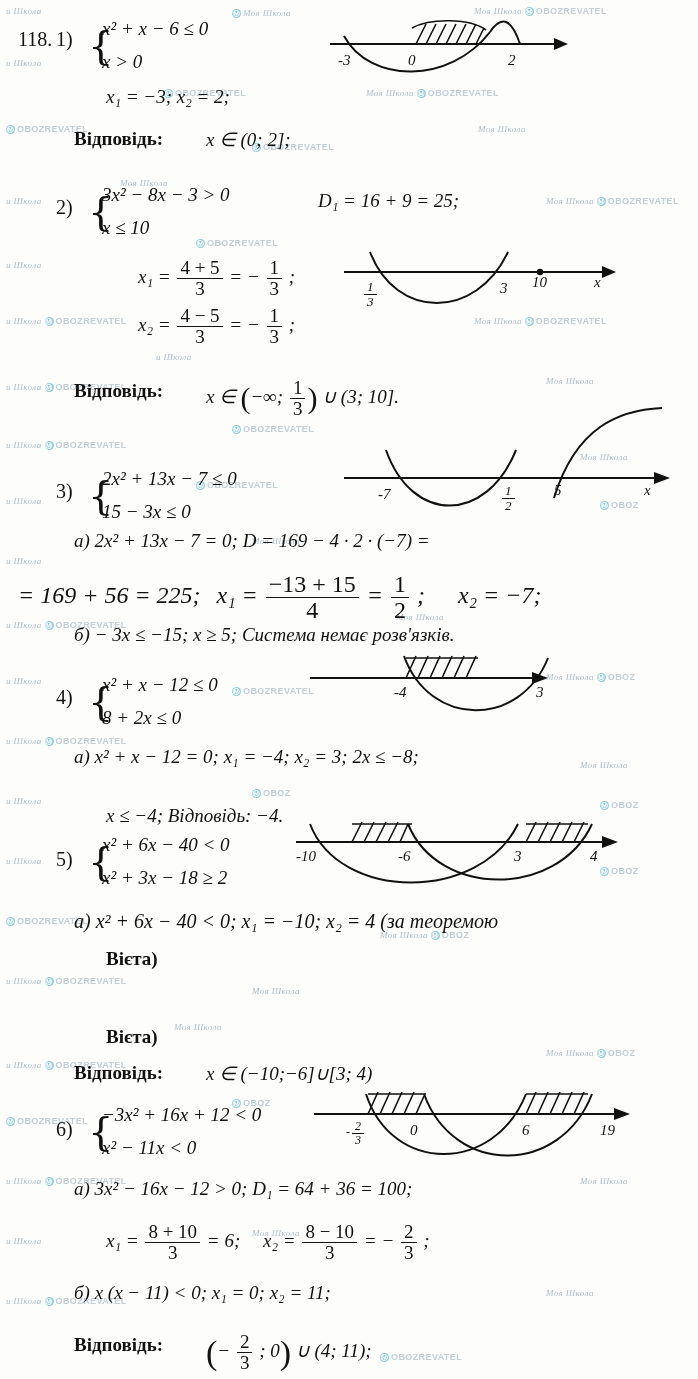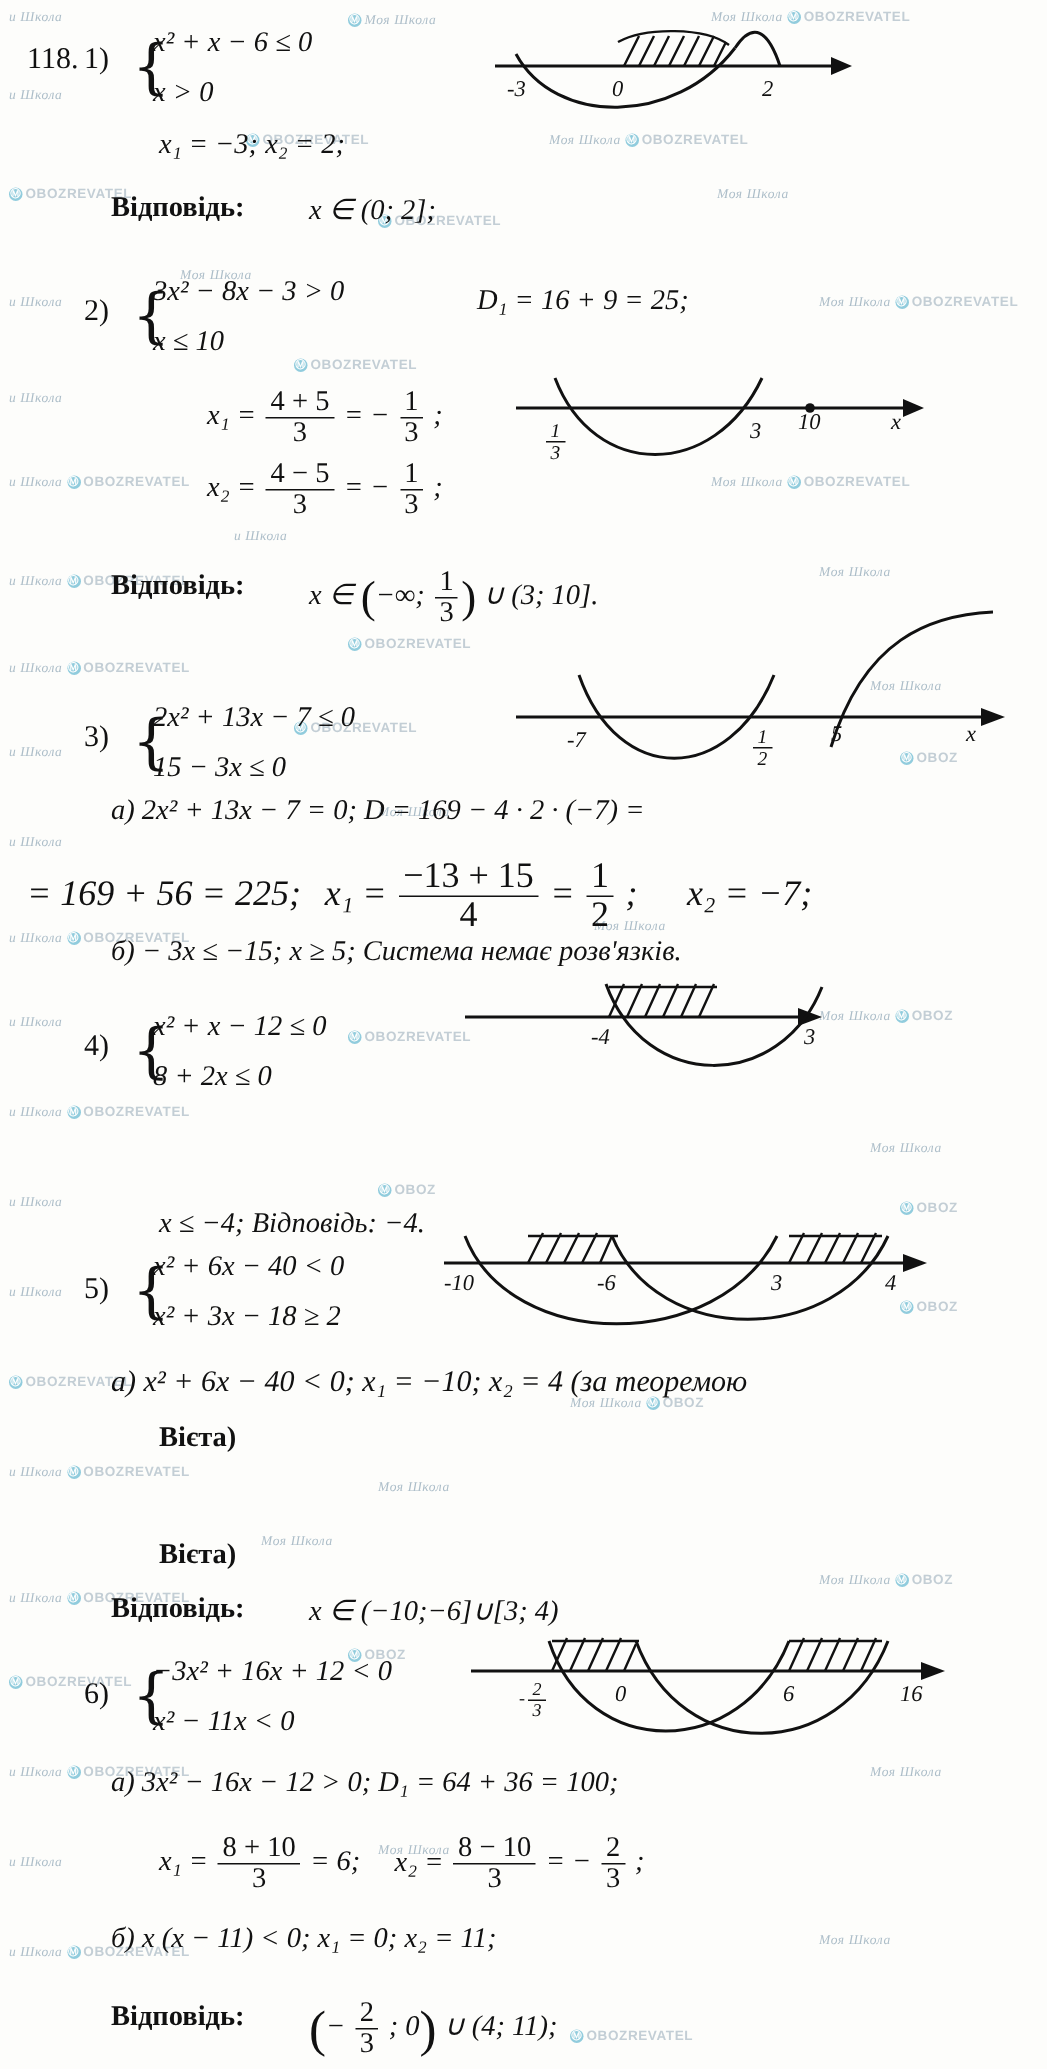--- a/index.html
+++ b/index.html
@@ -241,20 +241,21 @@
       <line x1="0" y1="28" x2="222" y2="28" stroke="#111" stroke-width="2"></line>
       <polygon points="222,22 238,28 222,34" fill="#111"></polygon>
       <path d="M96,28 L106,6 M108,28 L118,6 M120,28 L130,6 M132,28 L142,6 M144,28 L154,6 M156,28 L166,6" stroke="#111" stroke-width="1.6"></path>
       <line x1="96" y1="8" x2="168" y2="8" stroke="#111" stroke-width="1.6"></line>
       <path d="M94,6 C120,78 210,78 238,8" stroke="#111" stroke-width="2" fill="none"></path>
     </svg>
     <div class="lbl" style="left:84px;top:34px;">-4</div>
     <div class="lbl" style="left:226px;top:34px;">3</div>
   </div>
 
+  <div class="blk it" style="left:74px;top:746px;font-size:19px;">а)  x² + x − 12 = 0;   x₁ = −4;   x₂ = 3;   2x ≤ −8;</div>
   <div class="blk it" style="left:106px;top:784px;font-size:19px;margin-top:21px;">
     <span>x ≤ −4;   Відповідь: −4.</span>
   </div>
 
   <div class="blk" style="left:56px;top:848px;font-size:20px;">5)</div>
   <div class="blk" style="left:88px;top:828px;font-size:19px;">
     <span class="sys"><span class="brace">{</span>
       <span class="row it">x² + 6x − 40 &lt; 0</span>
       <span class="row it">x² + 3x − 18 ≥ 2</span>
     </span>
@@ -300,21 +301,21 @@
       <path d="M212,26 L222,4 M224,26 L234,4 M236,26 L246,4 M248,26 L258,4 M260,26 L270,4" stroke="#111" stroke-width="1.6"></path>
       <line x1="212" y1="6" x2="274" y2="6" stroke="#111" stroke-width="1.6"></line>
       <path d="M52,6 C78,86 180,86 212,6" stroke="#111" stroke-width="2" fill="none"></path>
       <path d="M110,6 C140,88 246,88 278,6" stroke="#111" stroke-width="2" fill="none"></path>
     </svg>
     <div class="lbl" style="left:32px;top:32px;font-size:12px;">
       <span>-</span><span class="frac" style="font-size:12px;"><span class="top">2</span><span class="bot">3</span></span>
     </div>
     <div class="lbl" style="left:96px;top:34px;">0</div>
     <div class="lbl" style="left:208px;top:34px;">6</div>
-    <div class="lbl" style="left:286px;top:34px;">16</div>
+    <div class="lbl" style="left:286px;top:34px;">19</div>
   </div>
 
   <div class="blk it" style="left:74px;top:1178px;font-size:19px;">а)  3x² − 16x − 12 &gt; 0;   D₁ = 64 + 36 = 100;</div>
 
   <div class="blk" style="left:106px;top:1222px;font-size:19px;">
     <span class="it">x₁ =</span>
     <span class="frac"><span class="top">8 + 10</span><span class="bot">3</span></span>
     <span class="it">= 6;</span>
     <span class="it" style="margin-left:18px;">x₂ =</span>
     <span class="frac"><span class="top">8 − 10</span><span class="bot">3</span></span>

